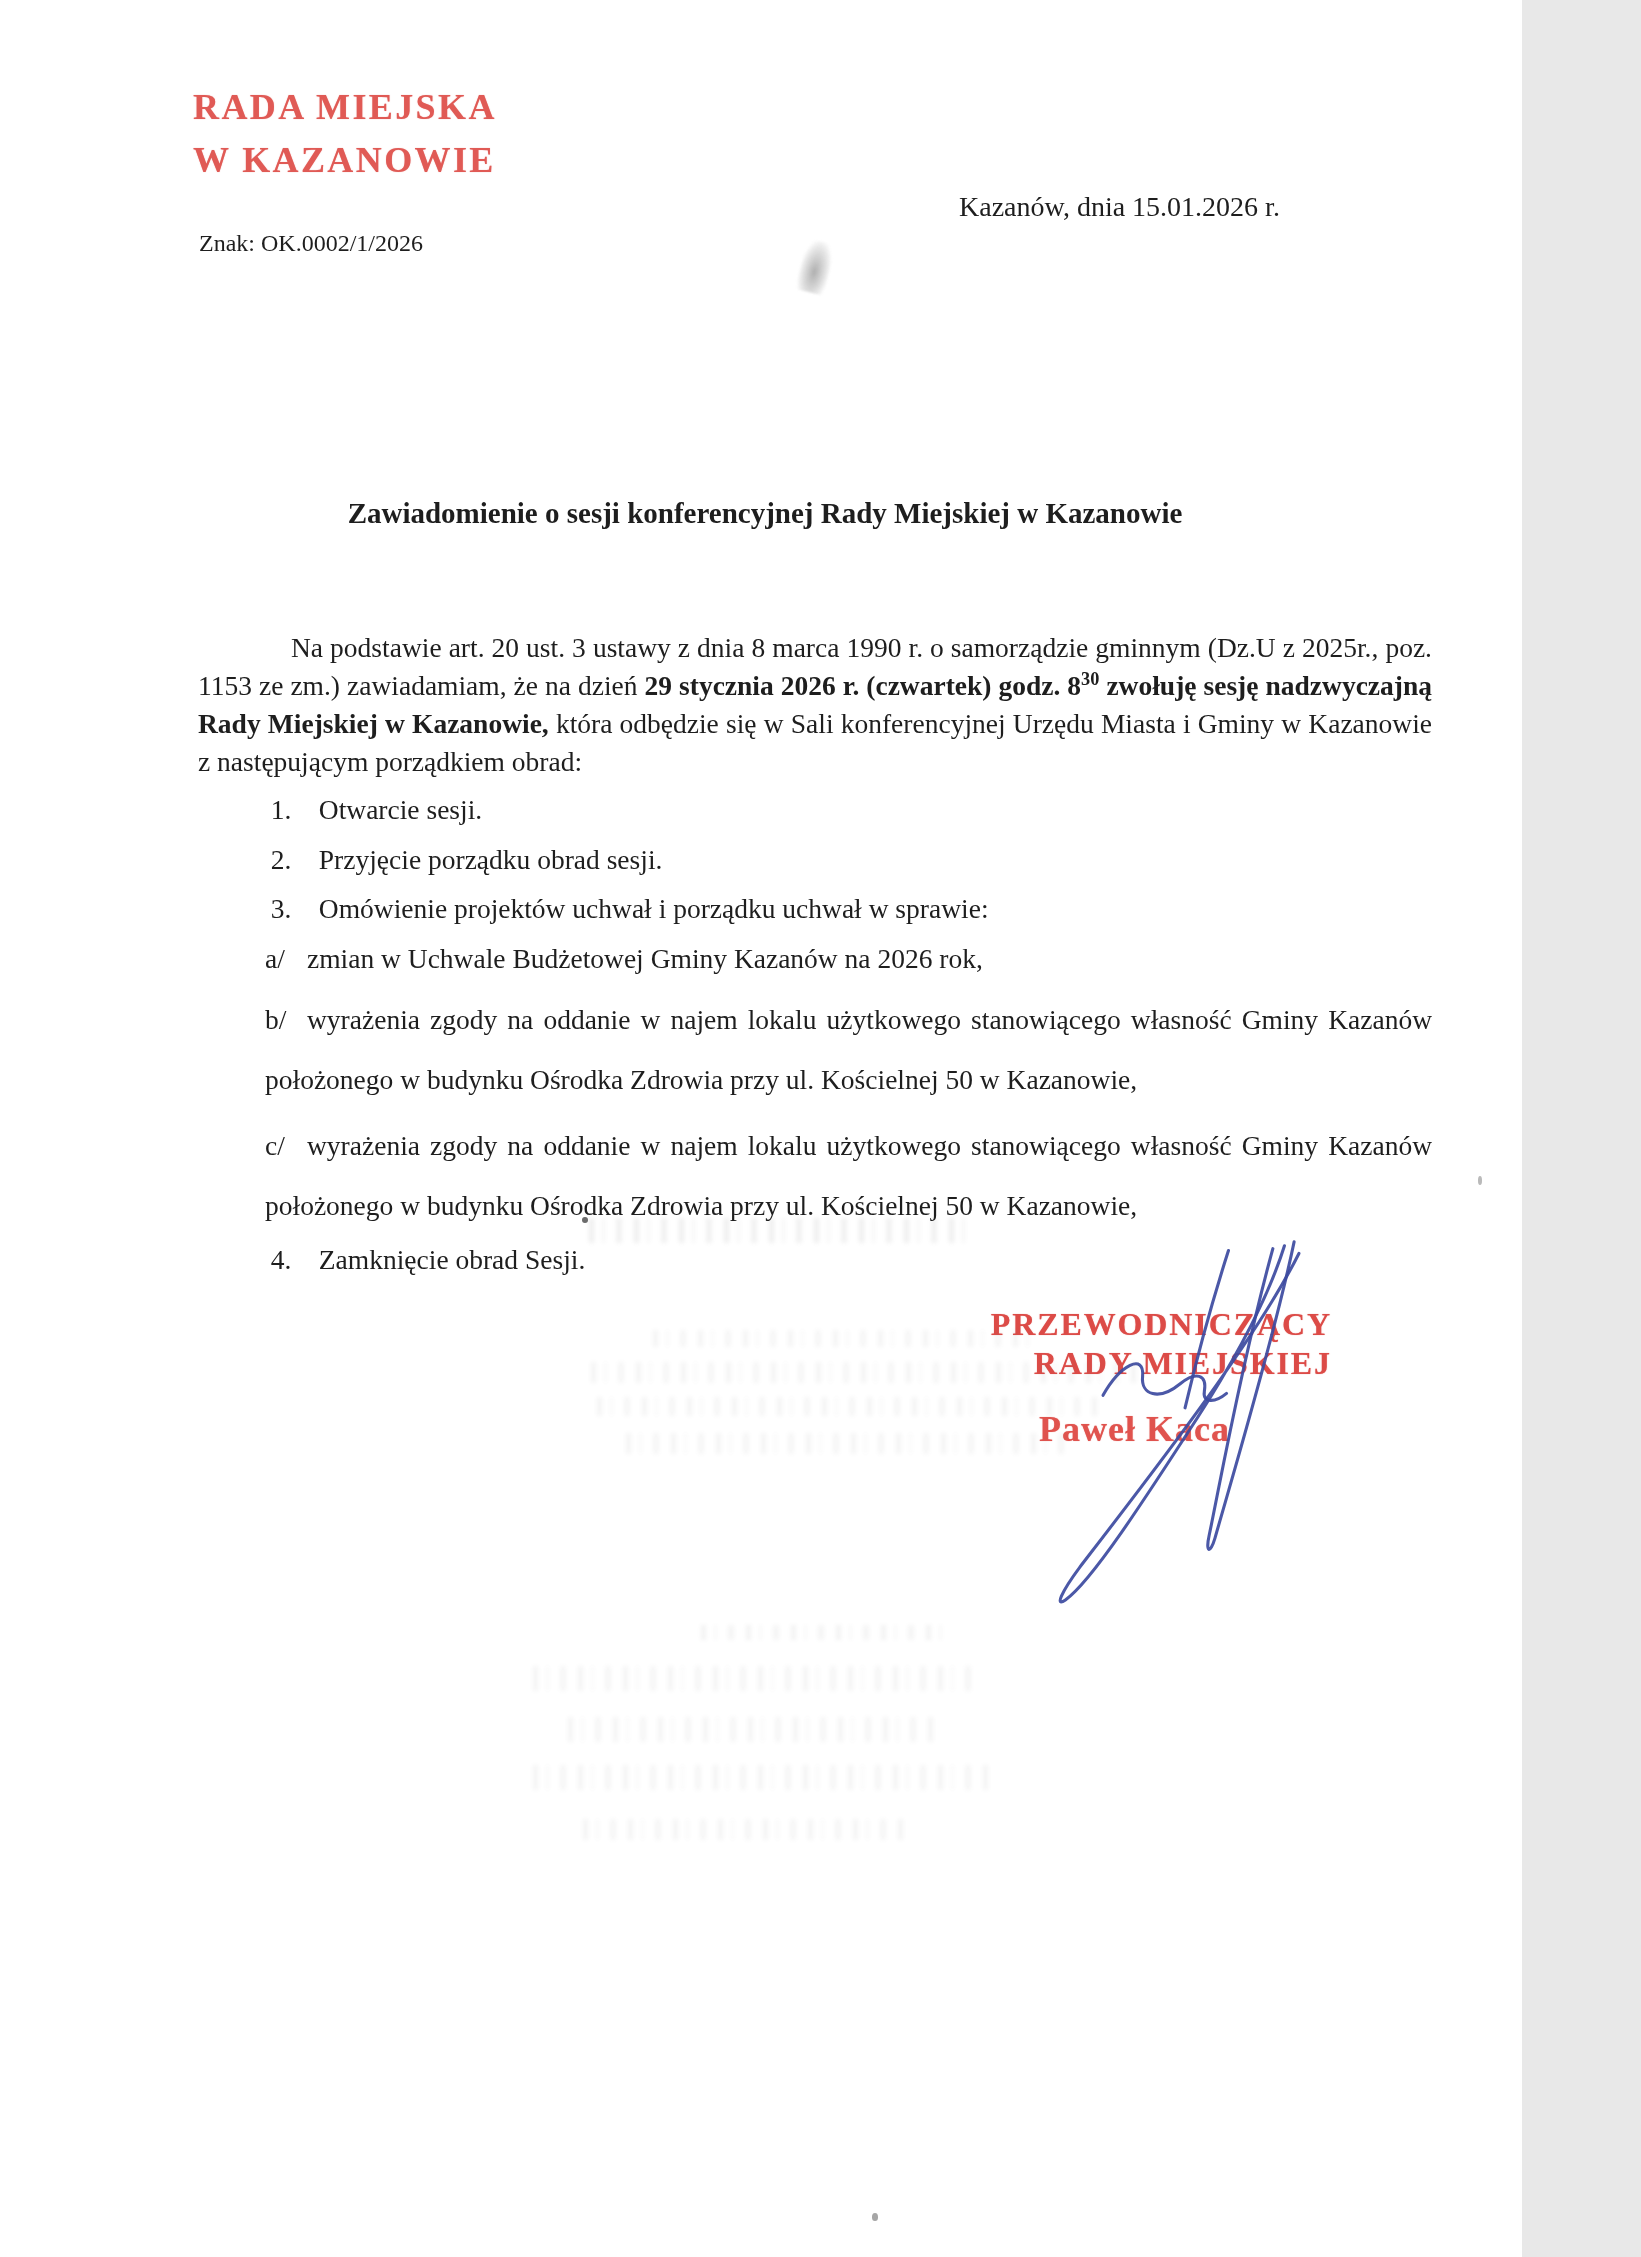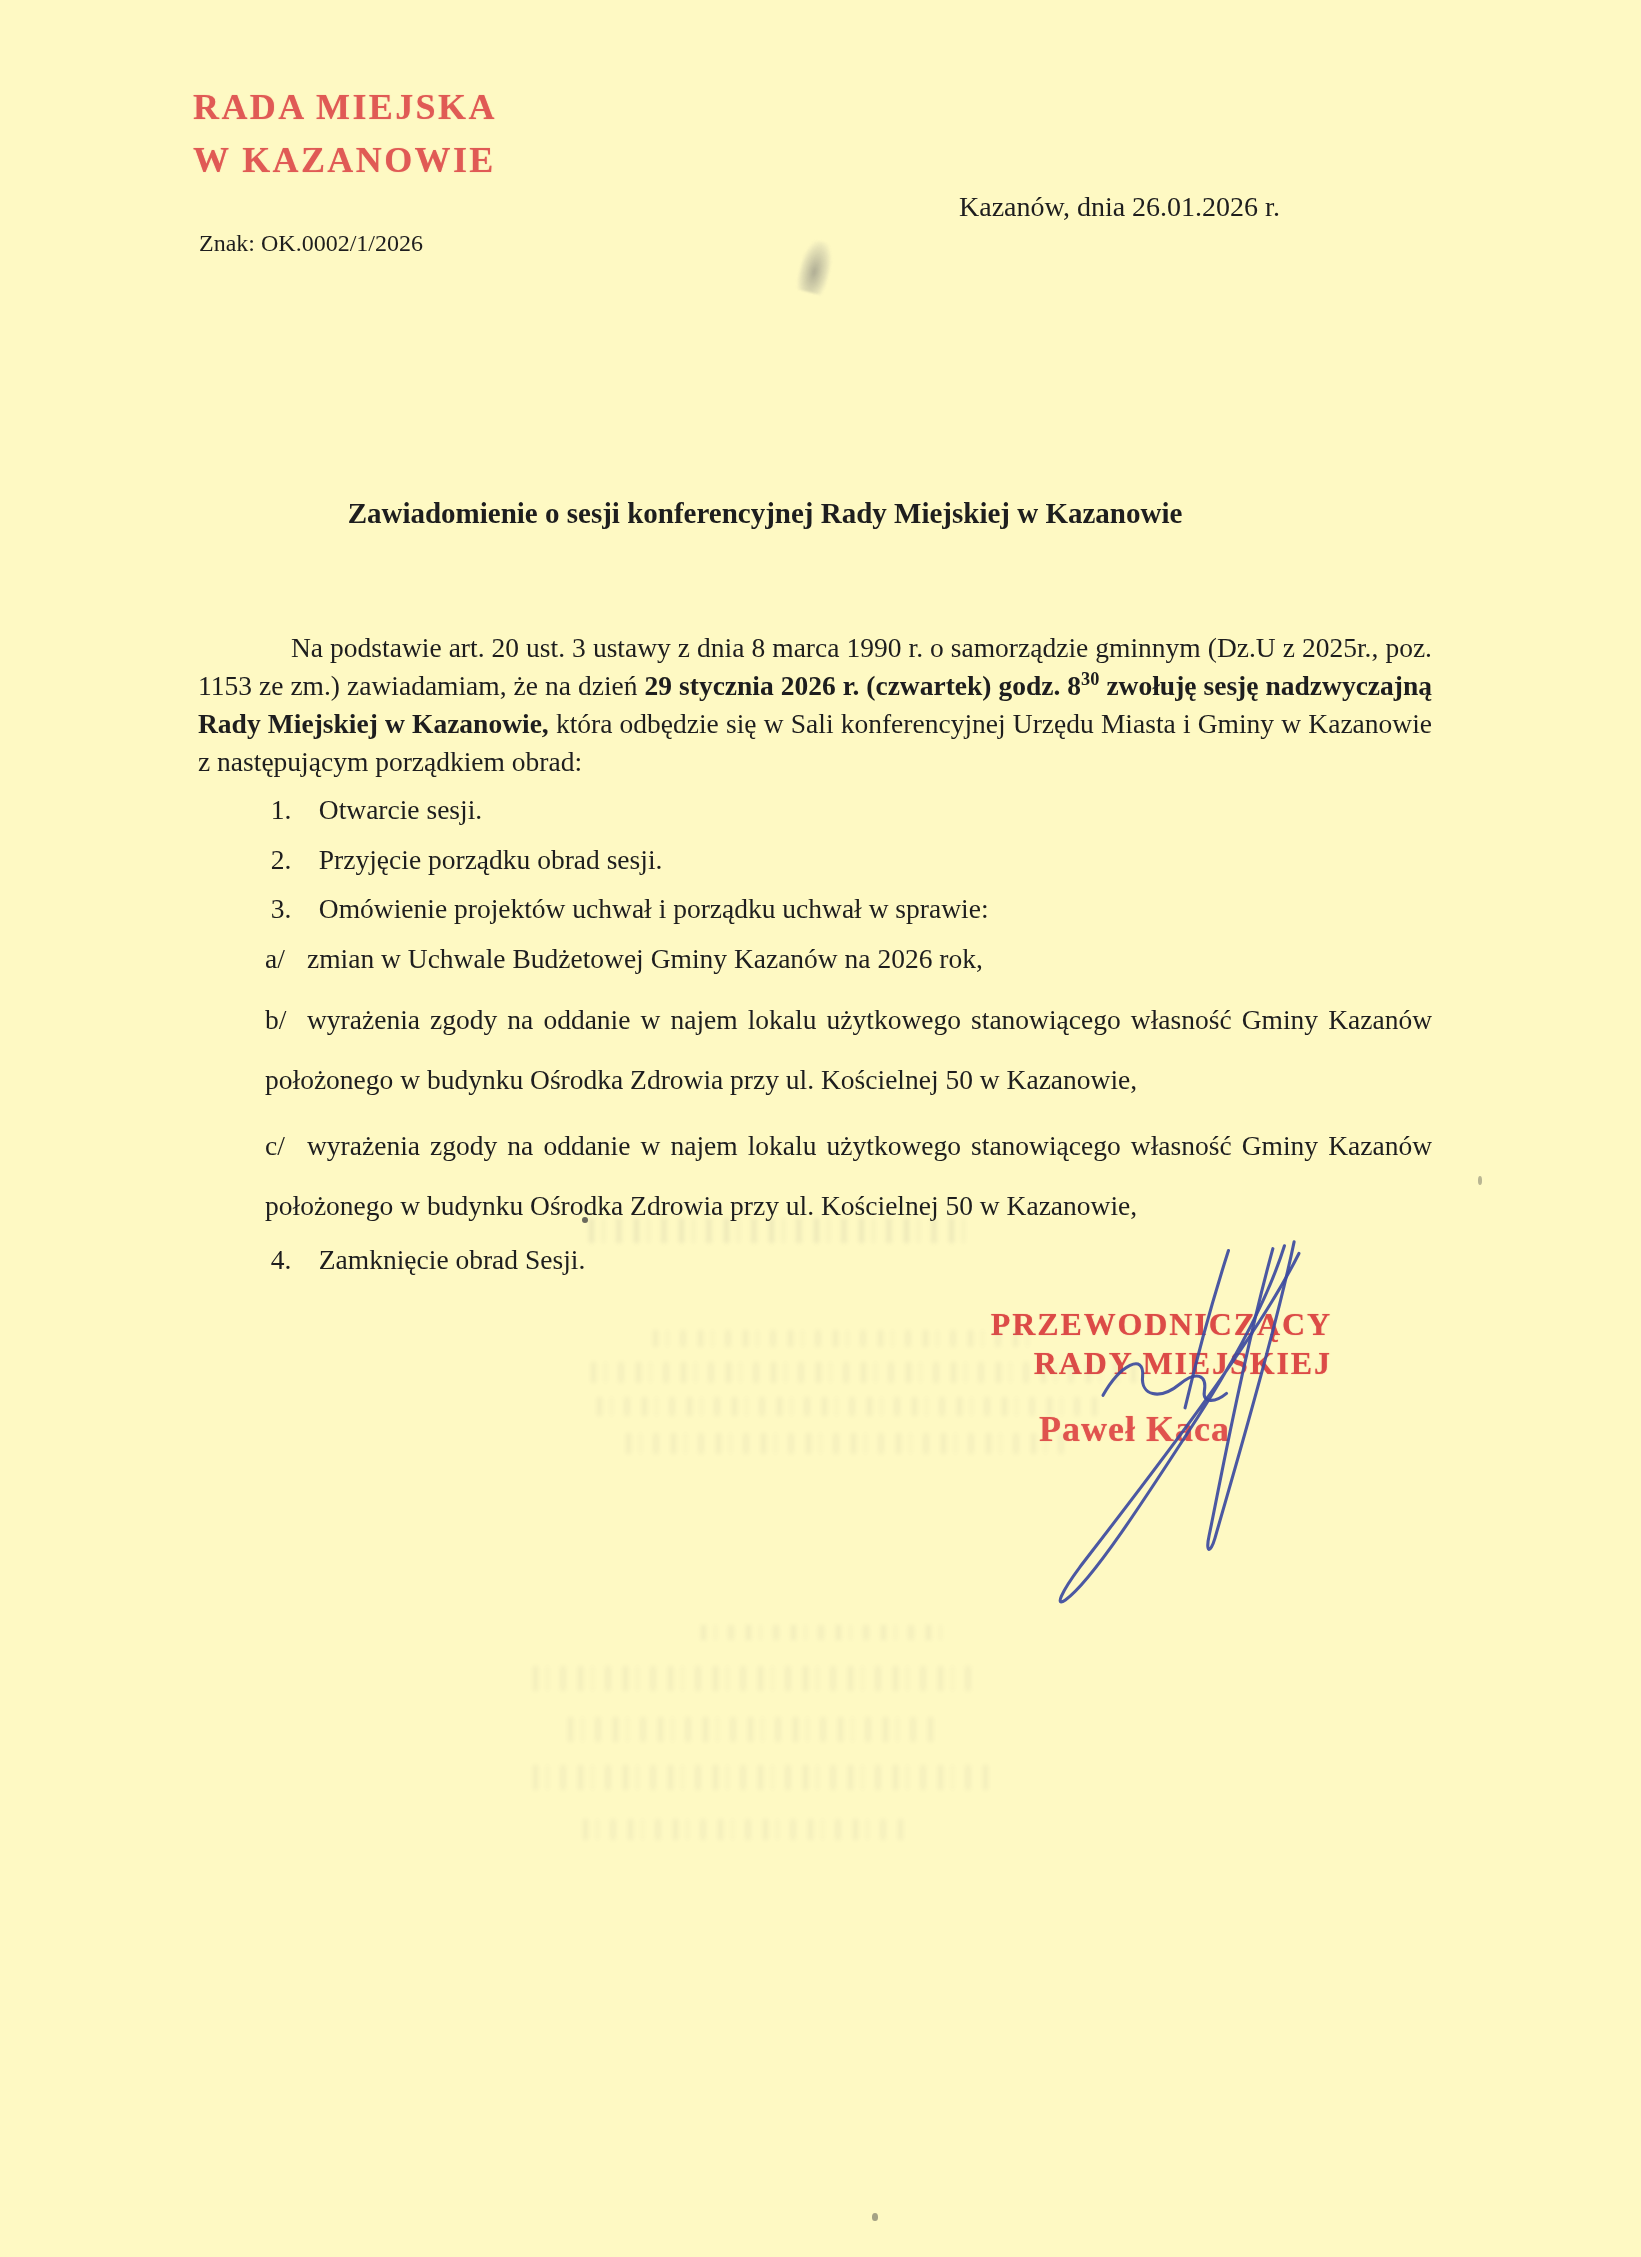--- a/index.html
+++ b/index.html
@@ -1,19 +1,19 @@
 <!DOCTYPE html>
 <html lang="pl"><head>
 <meta charset="utf-8">
 <style>
   html,body{margin:0;padding:0;background:#e8e8e8;}
   #page{
     position:relative;
-    width:1641px;height:2257px;
-    background:#fef9c3;
+    width:1522px;height:2257px;
+    background:#ffffff;
     overflow:hidden;
     font-family:"Liberation Serif","DejaVu Serif",serif;
     color:#1e1e1e;
   }
   
   .header-stamp{
     position:absolute;left:193px;top:81px;
     color:#e05a55;
     font-weight:bold;
     font-size:36px;
@@ -90,21 +90,21 @@
 
 <div id="page">
 
   <div class="header-stamp">
     <div>RADA MIEJSKA</div>
     <div>W KAZANOWIE</div>
   </div>
 
   <div class="reference">Znak: OK.0002/1/2026</div>
 
-  <div class="dateline">Kazanów, dnia 26.01.2026 r.</div>
+  <div class="dateline">Kazanów, dnia 15.01.2026 r.</div>
 
   <div class="doc-title">Zawiadomienie o sesji konferencyjnej Rady Miejskiej w Kazanowie</div>
 
   <p class="intro"><span>Na podstawie art. 20 ust. 3 ustawy z dnia 8 marca 1990 r. o samorządzie gminnym (Dz.U z 2025r., poz. 1153 ze zm.) zawiadamiam, że na dzień </span><b><span>29 stycznia 2026 r. (czwartek) godz. 8</span><sup>30</sup><span> zwołuję sesję nadzwyczajną Rady Miejskiej w Kazanowie,</span></b><span> która odbędzie się w Sali konferencyjnej Urzędu Miasta i Gminy w Kazanowie z następującym porządkiem obrad:</span></p>
 
   <div class="agenda">
     <div class="agenda-item num">
       <span class="marker">1.</span><span>Otwarcie sesji.</span>
     </div>
 

